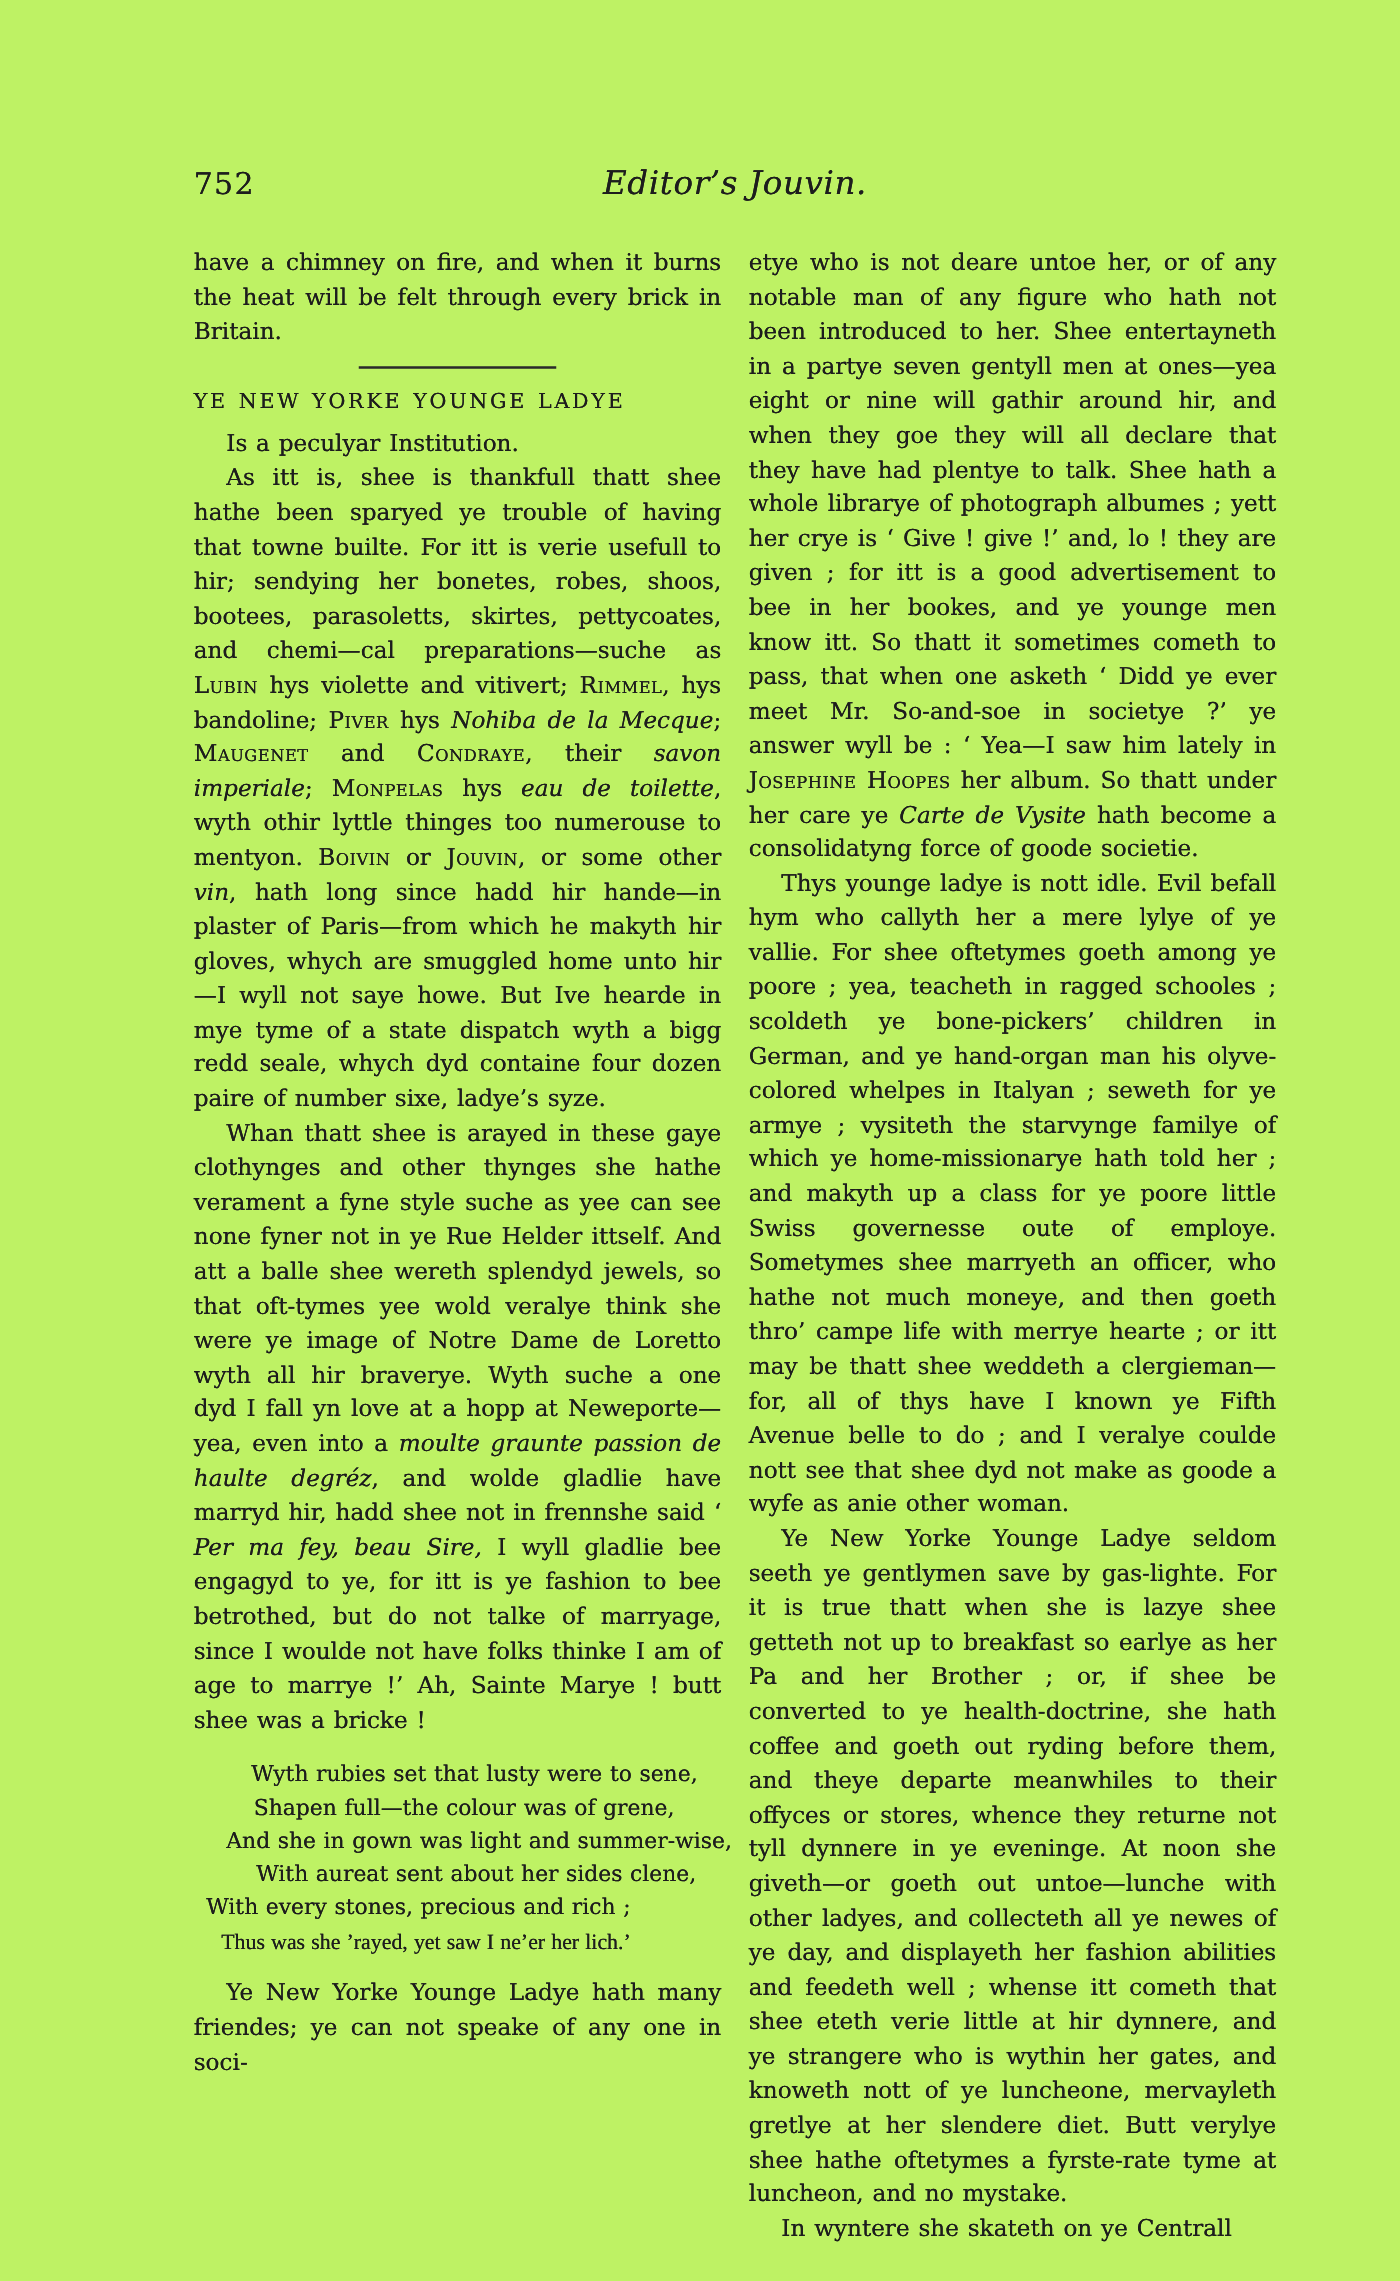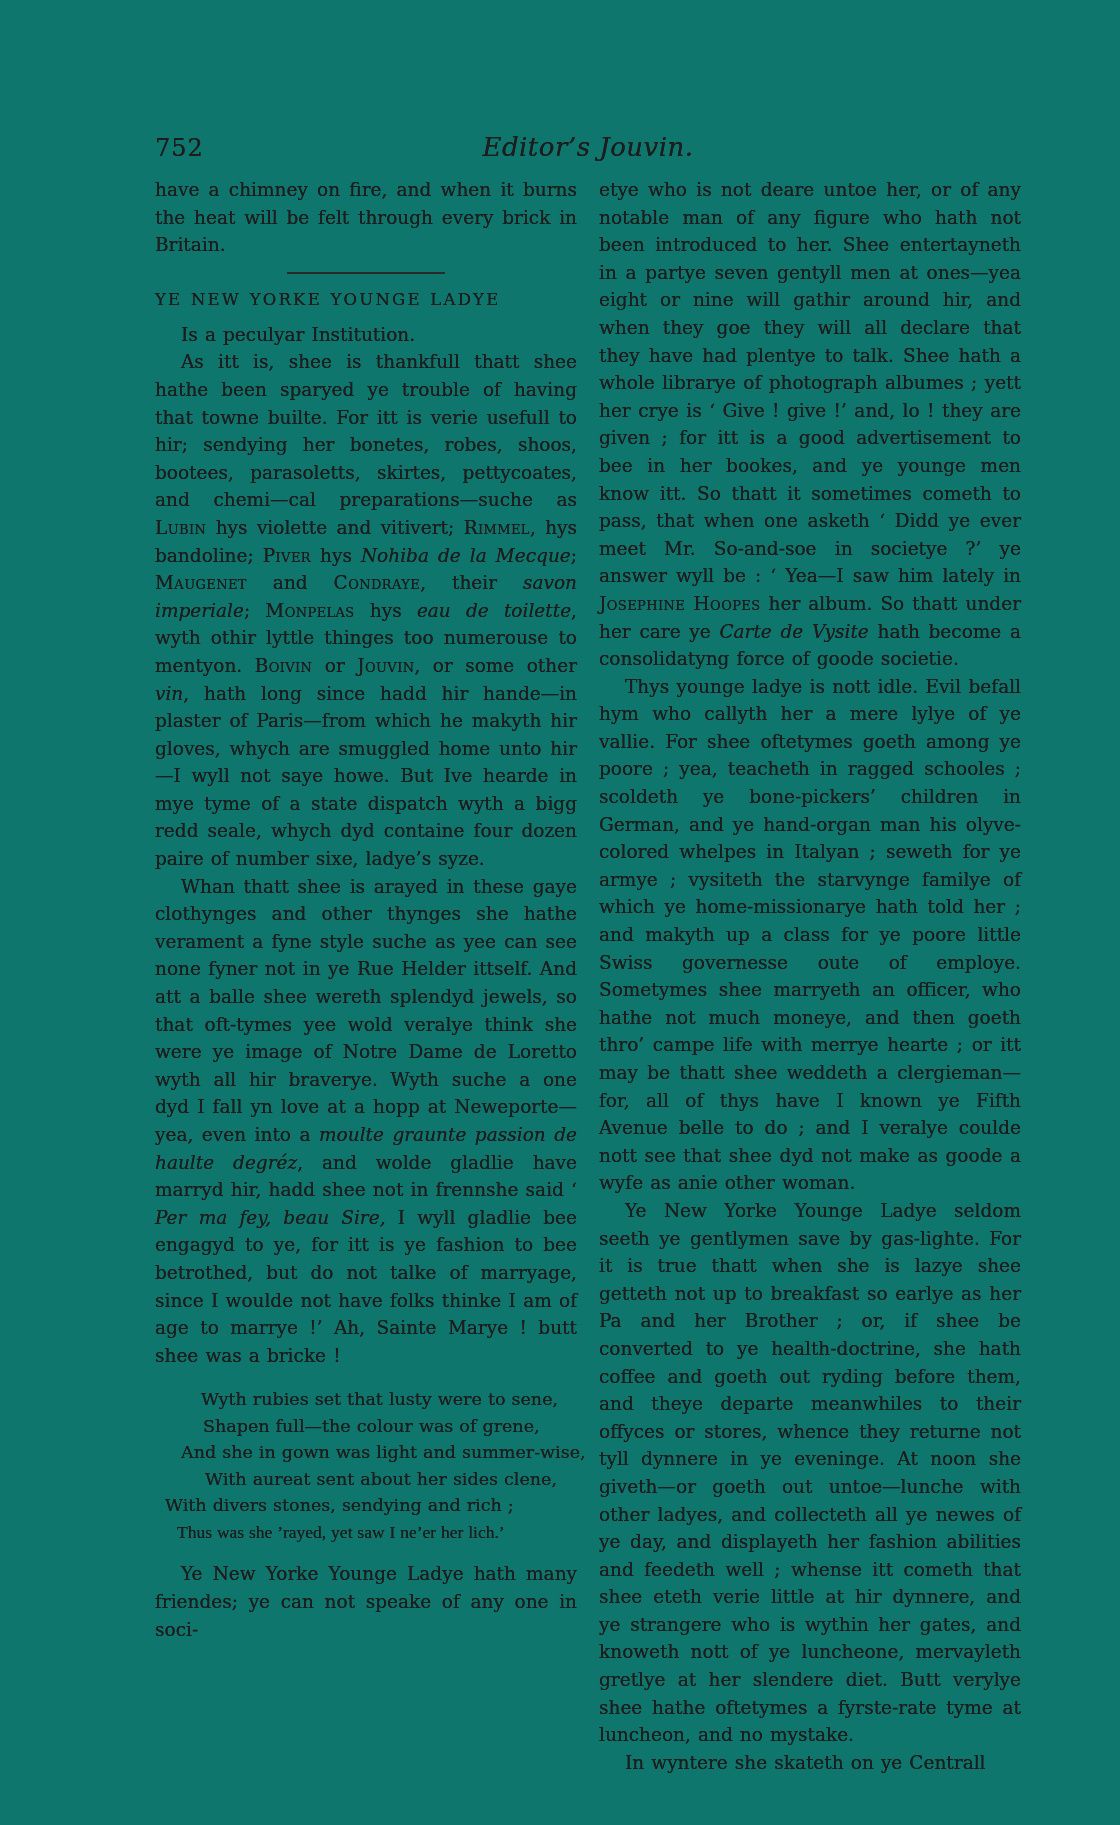--- a/index.html
+++ b/index.html
@@ -1,29 +1,29 @@
 <!DOCTYPE html>
 <html><head>
 <meta charset="utf-8">
 <style>
   html,body{margin:0;padding:0;background:#ffffff;}
   body{width:1120px;height:1825px;overflow:hidden;}
   .page{
     position:relative;width:1120px;height:1825px;
-    background:#0f766e;color:#1d1d1d;
+    background:#bef264;color:#1d1d1d;
     font-family:"DejaVu Serif", serif;
     text-shadow:0 0 .45px currentColor; 
   }
   .content{position:absolute;left:155px;top:132px;width:866px;}
   .page-header{
     display:grid;grid-template-columns:1fr auto 1fr;align-items:baseline;
   }
   .page-number{font-size:24px;letter-spacing:1px;}
   .running-title{font-size:26px;font-style:italic;letter-spacing:.5px;}
-  .columns{margin-top:14px;display:flex;gap:22px;}
+  .columns{margin-top:35px;display:flex;gap:22px;}
   .col{width:422px;font-size:18.5px;line-height:27.6px;text-align:justify;
        word-spacing:1.2px;}
   .col p{margin:0;text-indent:26px;}
   .col p.noindent{text-indent:0;}
   .rule{width:158px;height:2px;background:#2a2a2a;margin:13px auto 9px auto;}
   .heading{
     margin:13px 0 8px 0;font-size:16.5px;font-weight:normal;
     letter-spacing:2.2px;text-indent:0;line-height:26px;
     white-space:nowrap;
   }
@@ -49,21 +49,21 @@
           <div class="rule"></div>
           <h2 class="heading">YE NEW YORKE YOUNGE LADYE</h2>
           <p><span>Is a peculyar Institution.</span></p>
           <p><span>As itt is, shee is thankfull thatt shee hathe been sparyed ye trouble of having that towne builte.  For itt is verie usefull to hir; sendying her bonetes, robes, shoos, bootees, parasoletts, skirtes, pettycoates, and chemi—cal preparations—suche as </span><span class="sc">Lubin</span><span> hys violette and vitivert; </span><span class="sc">Rimmel</span><span>, hys bandoline; </span><span class="sc">Piver</span><span> hys </span><span class="i">Nohiba de la Mecque</span><span>; </span><span class="sc">Maugenet</span><span> and </span><span class="sc">Condraye</span><span>, their </span><span class="i">savon imperiale</span><span>; </span><span class="sc">Monpelas</span><span> hys </span><span class="i">eau de toilette</span><span>, wyth othir lyttle thinges too numerouse to mentyon.  </span><span class="sc">Boivin</span><span> or </span><span class="sc">Jouvin</span><span>, or some other </span><span class="i">vin</span><span>, hath long since hadd hir hande—in plaster of Paris—from which he makyth hir gloves, whych are smuggled home unto hir—I wyll not saye howe.  But Ive hearde in mye tyme of a state dispatch wyth a bigg redd seale, whych dyd containe four dozen paire of number sixe, ladye’s syze.</span></p>
           <p><span>Whan thatt shee is arayed in these gaye clothynges and other thynges she hathe verament a fyne style suche as yee can see none fyner not in ye Rue Helder ittself.  And att a balle shee wereth splendyd jewels, so that oft-tymes yee wold veralye think she were ye image of Notre Dame de Loretto wyth all hir braverye.  Wyth suche a one dyd I fall yn love at a hopp at Neweporte—yea, even into a </span><span class="i">moulte graunte passion de haulte degréz</span><span>, and wolde gladlie have marryd hir, hadd shee not in frennshe said ‘ </span><span class="i">Per ma fey, beau Sire,</span><span> I wyll gladlie bee engagyd to ye, for itt is ye fashion to bee betrothed, but do not talke of marryage, since I woulde not have folks thinke I am of age to marrye !’  Ah, Sainte Marye !  butt shee was a bricke !</span></p>
           <div class="poem">
             <div class="poem-line" style="padding-left: 46px;">Wyth rubies set that lusty were to sene,</div>
             <div class="poem-line" style="padding-left: 48px;">Shapen full—the colour was of grene,</div>
             <div class="poem-line" style="padding-left: 26px;">And she in gown was light and summer-wise,</div>
             <div class="poem-line" style="padding-left: 50px;">With aureat sent about her sides clene,</div>
-            <div class="poem-line" style="padding-left: 10px;">With divers stones, sendying and rich ;</div>
+            <div class="poem-line" style="padding-left: 10px;">With every stones, precious and rich ;</div>
             <div class="poem-line" style="padding-left: 22px; font-family: Liberation Serif, serif;">Thus was she ’rayed, yet saw I ne’er her lich.’</div>
           </div>
           <p><span>Ye New Yorke Younge Ladye hath many friendes; ye can not speake of any one in soci-</span></p>
         </section>
       <section class="col" id="col-right">
           <p class="noindent"><span>etye who is not deare untoe her, or of any notable man of any figure who hath not been introduced to her.  Shee entertayneth in a partye seven gentyll men at ones—yea eight or nine will gathir around hir, and when they goe they will all declare that they have had plentye to talk.  Shee hath a whole librarye of photograph albumes ; yett her crye is ‘ Give ! give !’ and, lo ! they are given ; for itt is a good advertisement to bee in her bookes, and ye younge men know itt.  So thatt it sometimes cometh to pass, that when one asketh ‘ Didd ye ever meet Mr. So-and-soe in societye ?’ ye answer wyll be : ‘ Yea—I saw him lately in </span><span class="sc">Josephine Hoopes</span><span> her album.  So thatt under her care ye </span><span class="i">Carte de Vysite</span><span> hath become a consolidatyng force of goode societie.</span></p>
           <p><span>Thys younge ladye is nott idle.  Evil befall hym who callyth her a mere lylye of ye vallie.  For shee oftetymes goeth among ye poore ; yea, teacheth in ragged schooles ; scoldeth ye bone-pickers’ children in German, and ye hand-organ man his olyve-colored whelpes in Italyan ; seweth for ye armye ; vysiteth the starvynge familye of which ye home-missionarye hath told her ; and makyth up a class for ye poore little Swiss governesse oute of employe.  Sometymes shee marryeth an officer, who hathe not much moneye, and then goeth thro’ campe life with merrye hearte ; or itt may be thatt shee weddeth a clergieman—for, all of thys have I known ye Fifth Avenue belle to do ; and I veralye coulde nott see that shee dyd not make as goode a wyfe as anie other woman.</span></p>
           <p><span>Ye New Yorke Younge Ladye seldom seeth ye gentlymen save by gas-lighte.  For it is true thatt when she is lazye shee getteth not up to breakfast so earlye as her Pa and her Brother ;  or, if shee be converted to ye health-doctrine, she hath coffee and goeth out ryding before them, and theye departe meanwhiles to their offyces or stores, whence they returne not tyll dynnere in ye eveninge.  At noon she giveth—or goeth out untoe—lunche with other ladyes, and collecteth all ye newes of ye day, and displayeth her fashion abilities and feedeth well ;  whense itt cometh that shee eteth verie little at hir dynnere, and ye strangere who is wythin her gates, and knoweth nott of ye luncheone, mervayleth gretlye at her slendere diet.  Butt verylye shee hathe oftetymes a fyrste-rate tyme at luncheon, and no mystake.</span></p>
           <p><span>In wyntere she skateth on ye Centrall</span></p>
         </section>

